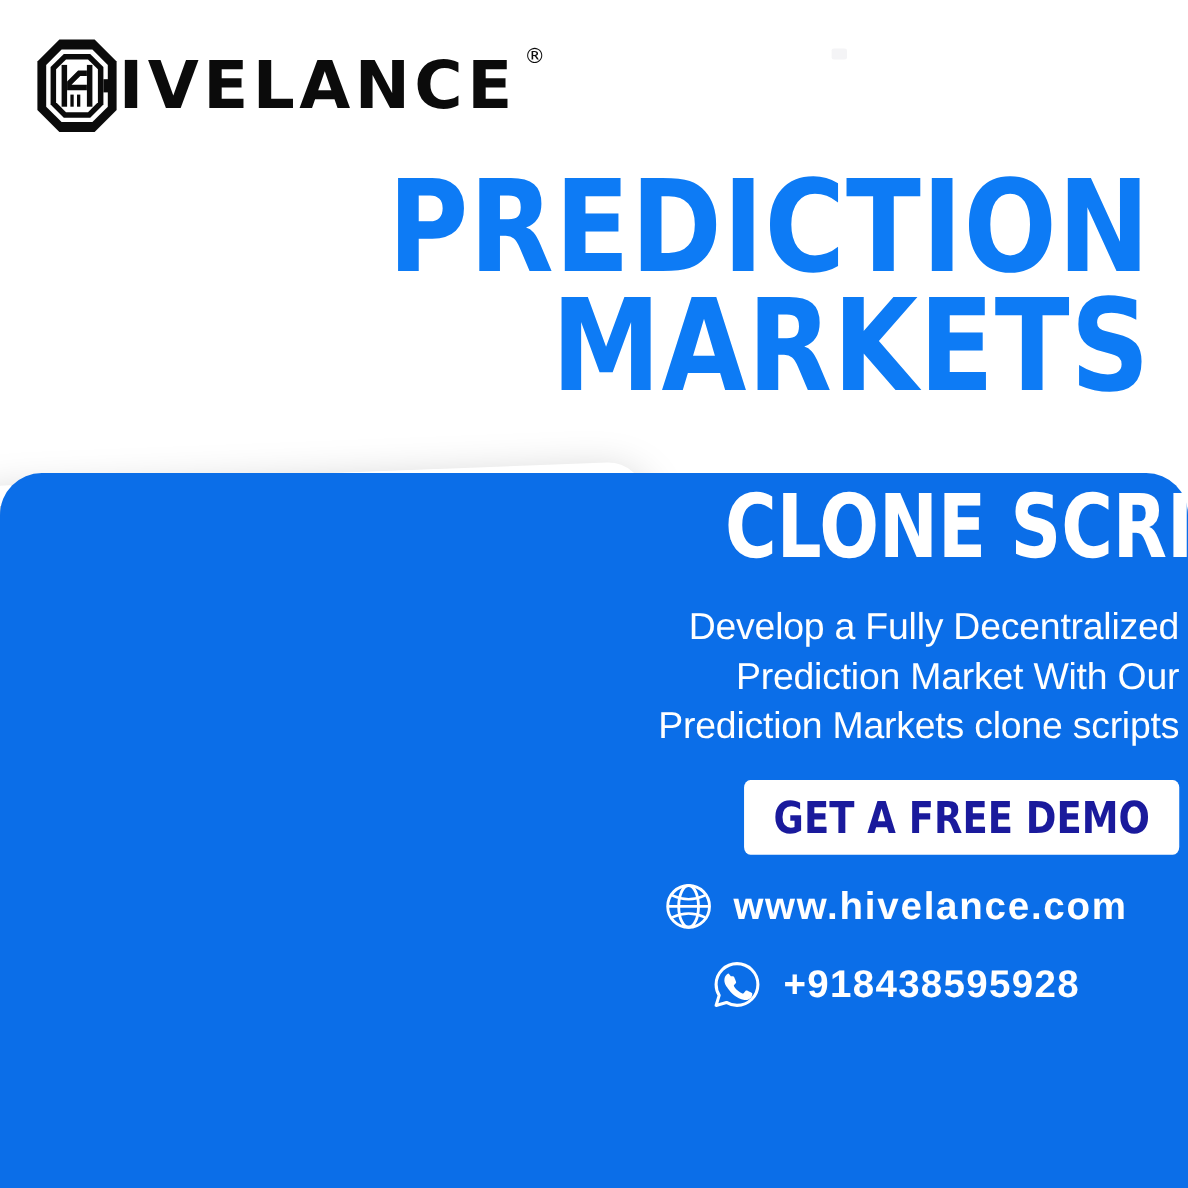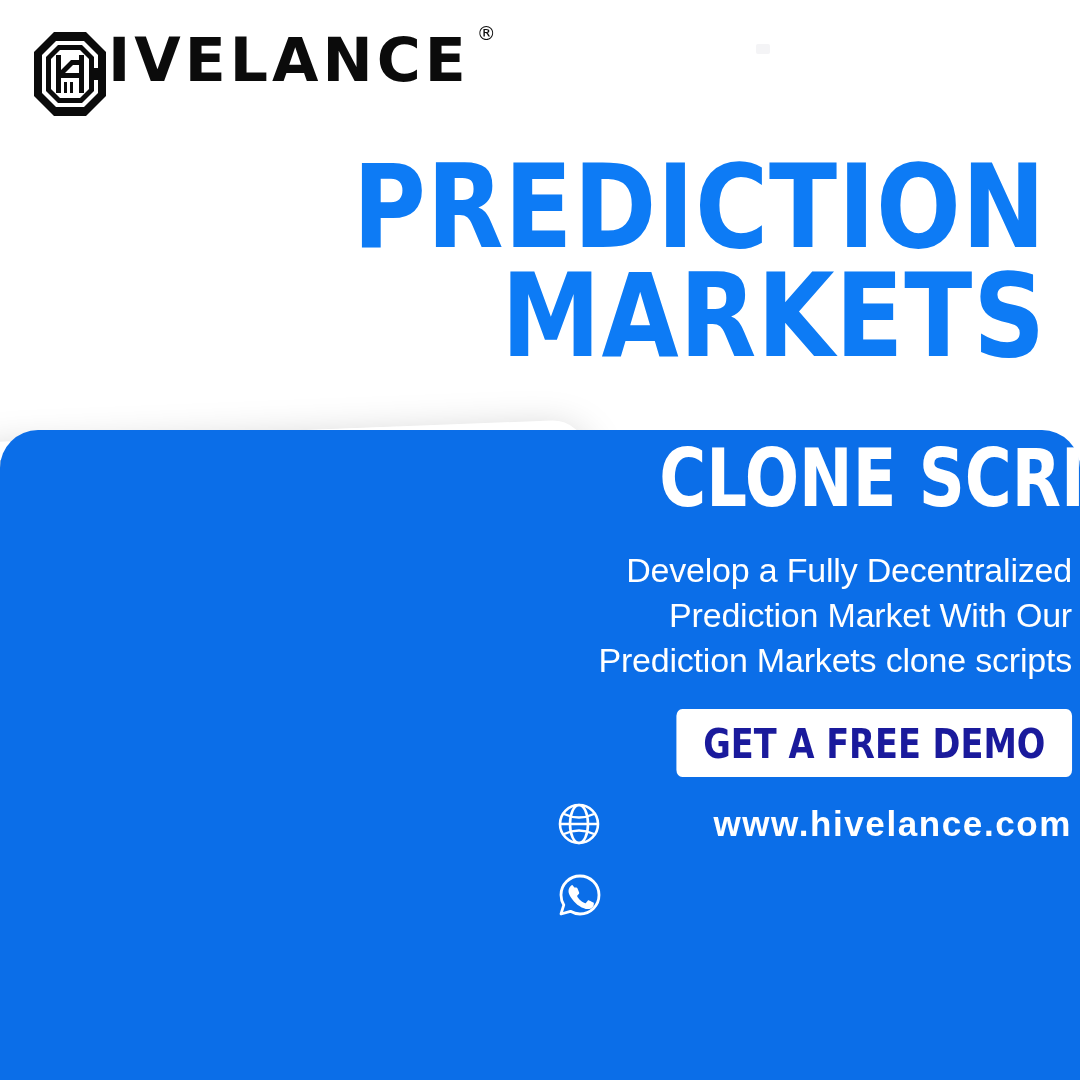--- a/index.html
+++ b/index.html
@@ -9,20 +9,21 @@
     background: #ffffff;
     position: relative;
     overflow: hidden;
   }
 
   
   .brand {
     position: absolute;
     left: 24px; top: 30px;
     display: flex;
+    align-items: center;
     gap: 6px;
     height: 96px;
   }
   .brand-mark { width: 84px; height: 88px; display: block; flex: none; }
   .brand-word {
     font-family: "DejaVu Sans", sans-serif;
     font-size: 60px;
     font-weight: 700;
     letter-spacing: 4px;
     color: #0b0b0b;
@@ -104,21 +105,21 @@
     line-height: 1;
     letter-spacing: 0px;
     transform: scaleX(0.84);
     transform-origin: right center;
     white-space: nowrap;
     cursor: pointer;
   }
   .contact-row {
     display: flex;
     align-items: center;
-    justify-content: space-between;
+    justify-content: center;
     gap: 18px;
     margin-top: 24px;
   }
   .contact-row .c-text {
     font-size: 35px;
     font-weight: 700;
     letter-spacing: 1.6px;
     color: #ffffff;
     white-space: nowrap;
   }
@@ -655,14 +656,15 @@
       <path d="M8 33 q15 -7 30 0" fill="none" stroke="#ffffff" stroke-width="2.3"></path>
     </svg>
     <span class="c-text">www.hivelance.com</span>
   </div>
 
   <div class="contact-row phone">
     <svg class="c-icon" width="48" height="48" viewBox="0 0 48 48">
       <path d="M24 5 C13.5 5 5 13.5 5 24 c0 3.6 1 7 2.8 9.9 L5 43 l9.4 -2.7 C17.2 42 20.5 43 24 43 c10.5 0 19 -8.5 19 -19 S34.5 5 24 5 z" fill="none" stroke="#ffffff" stroke-width="2.8" stroke-linejoin="round"></path>
       <path d="M18.4 16.5 c0.6 0 1.2 0 1.7 0 c0.5 0 1 0.1 1.4 1 c0.5 1.2 1.5 3.6 1.6 3.9 c0.1 0.3 0.2 0.6 0 1 c-0.2 0.4 -0.3 0.6 -0.6 0.9 c-0.3 0.3 -0.6 0.7 -0.9 1 c-0.3 0.3 -0.6 0.6 -0.3 1.2 c0.3 0.6 1.4 2.4 3 3.8 c2.1 1.9 3.8 2.5 4.4 2.8 c0.6 0.3 0.9 0.2 1.2 -0.1 c0.3 -0.4 1.4 -1.7 1.8 -2.2 c0.4 -0.6 0.8 -0.5 1.3 -0.3 c0.5 0.2 3.2 1.5 3.8 1.8 c0.6 0.3 0.9 0.4 1 0.7 c0.1 0.3 0.1 1.6 -0.4 3 c-0.5 1.5 -2.9 2.9 -4.1 3 c-1.2 0.1 -2.3 0.6 -7.6 -1.6 c-6.4 -2.7 -10.4 -9.4 -10.7 -9.8 c-0.3 -0.4 -2.5 -3.4 -2.5 -6.5 c0 -3.1 1.6 -4.6 2.2 -5.2 c0.6 -0.6 1.3 -0.8 1.7 -0.8 z" fill="#ffffff"></path>
     </svg>
+    <span class="c-text">+918438595928</span>
   </div>
 </div>
 
 </body></html>

